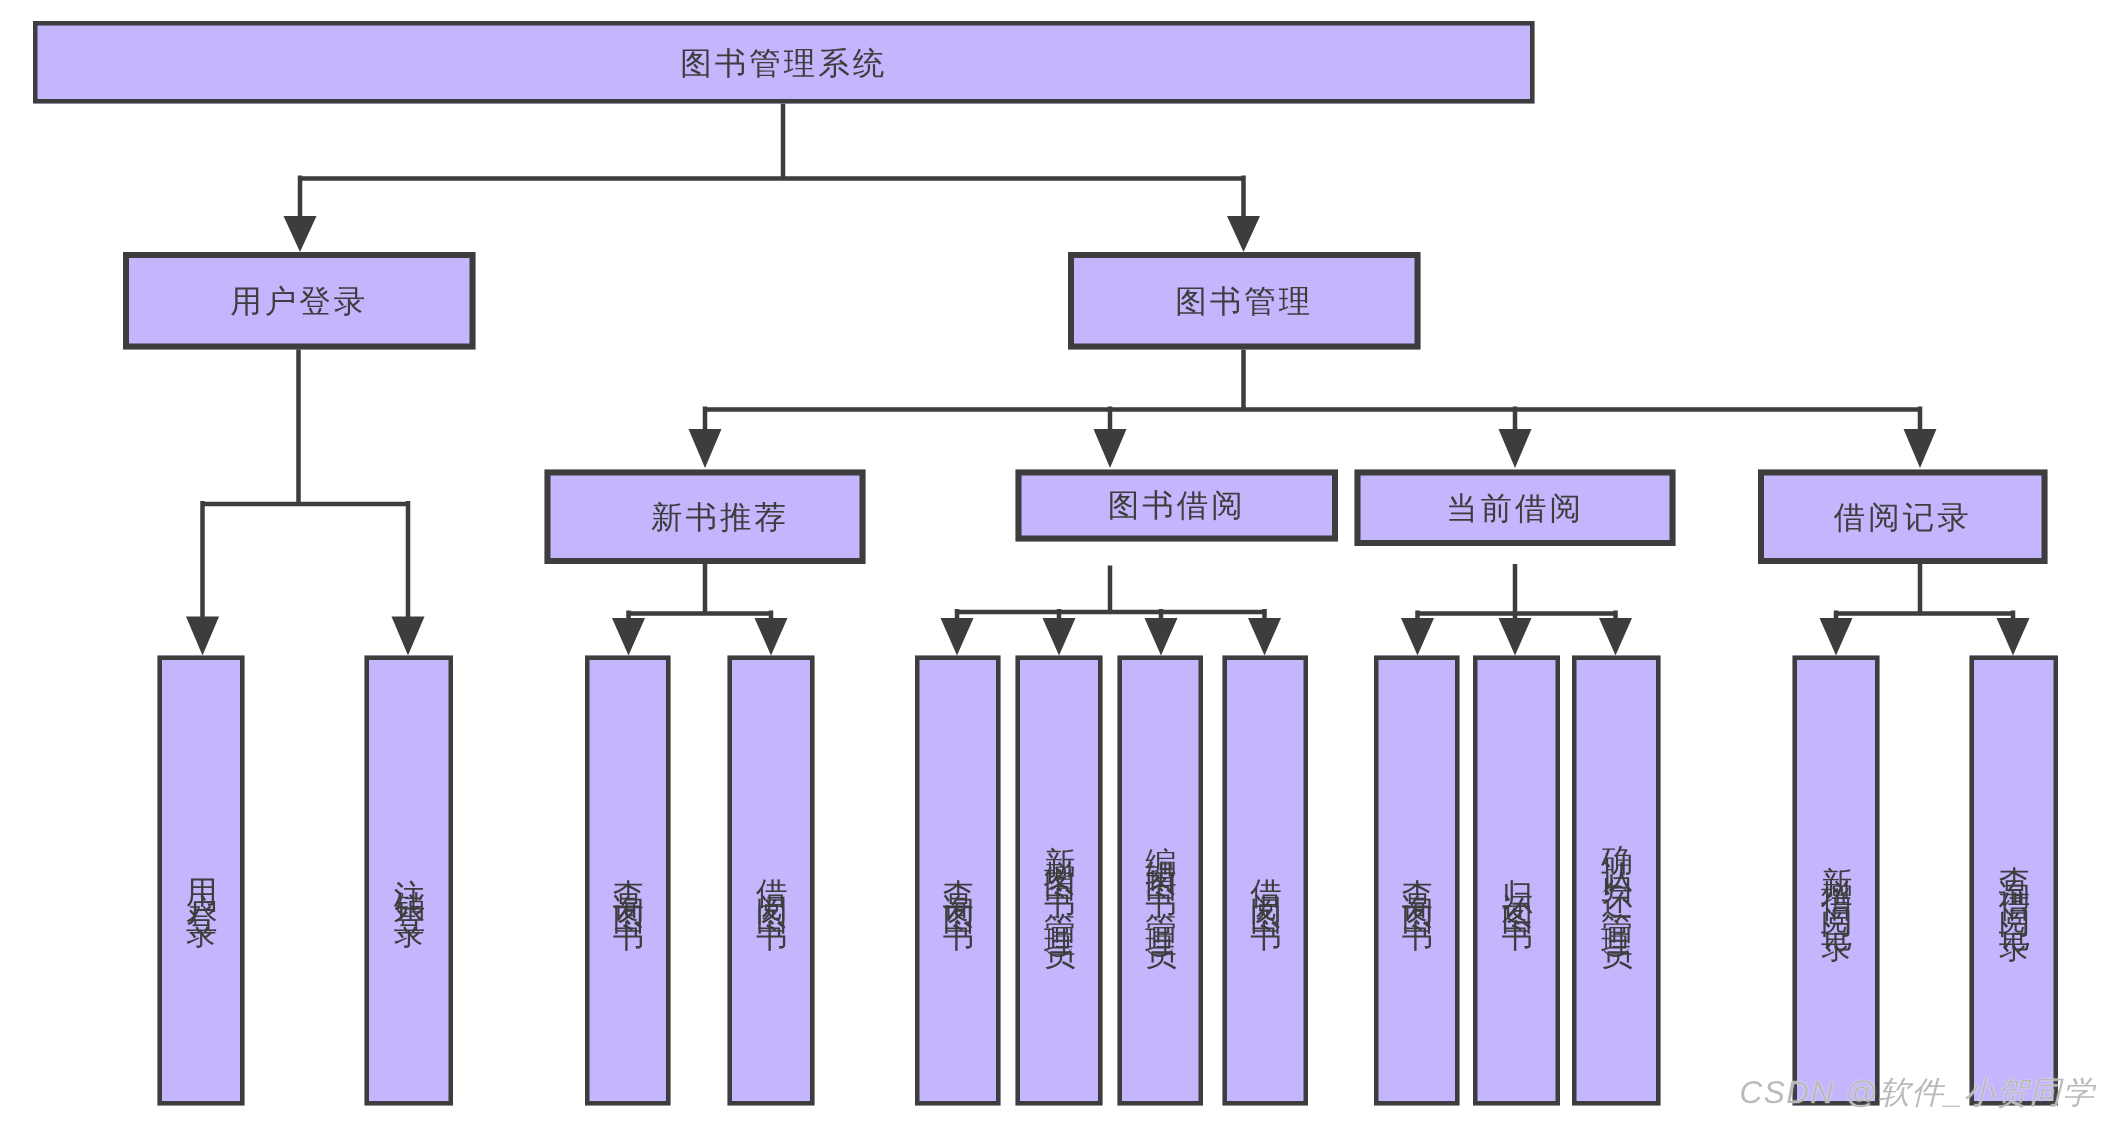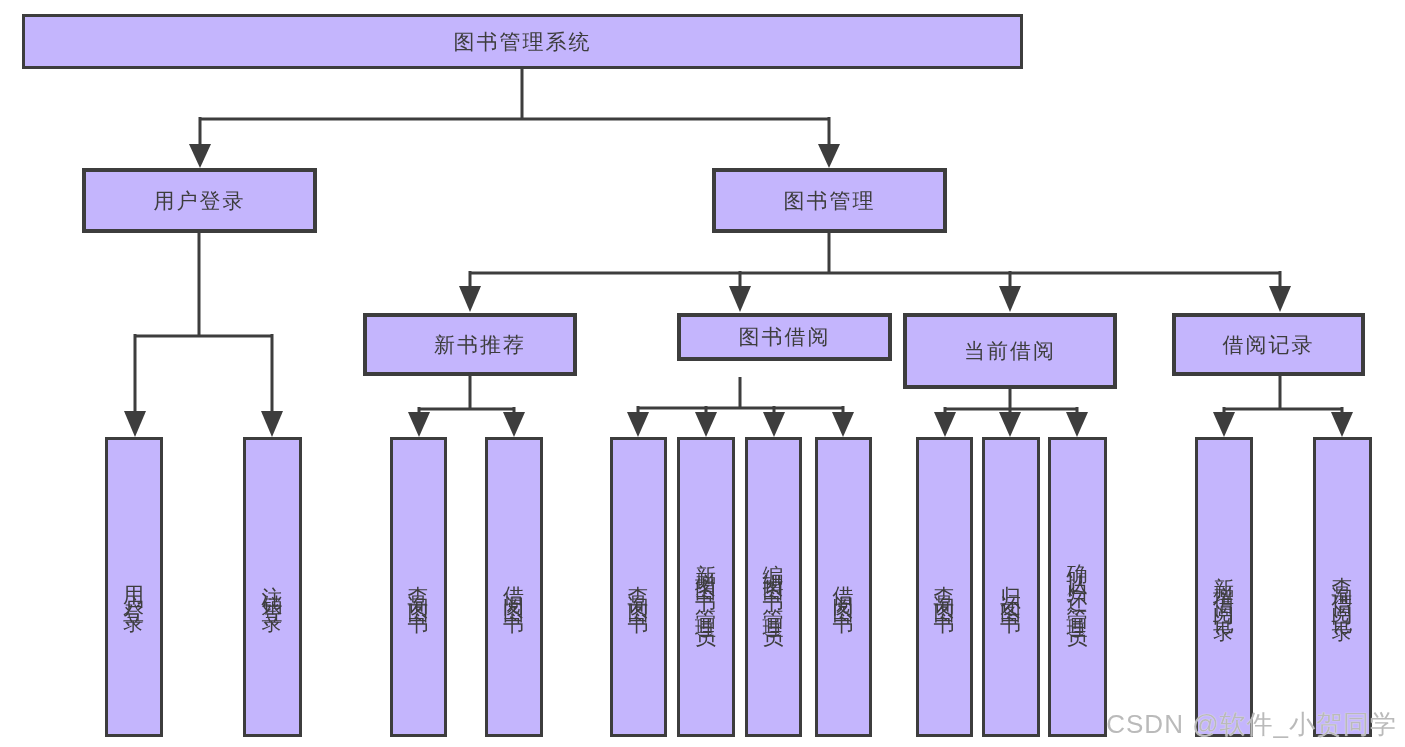--- a/index.html
+++ b/index.html
@@ -46,26 +46,27 @@
     writing-mode: vertical-rl;
     text-orientation: upright;
     letter-spacing: 9px;
     line-height: 1;
     white-space: nowrap;
   }
   .watermark {
     position: absolute;
     right: 8px;
     bottom: 5px;
-    font-size: 26px;
+    font-size: 21px;
     color: rgba(182,182,182,0.95);
     text-shadow: 0 0 1px #ffffff;
     letter-spacing: 1px;
     z-index: 3;
     white-space: nowrap;
+    font-style: italic;
   }
 </style>
 </head>
 <body>
 
 <div id="canvas">
 
   <svg id="connectors" viewBox="0 0 1405 747" xmlns="http://www.w3.org/2000/svg">
     <g stroke="#3d3d3d" stroke-width="3" fill="none">
 
@@ -106,21 +107,21 @@
     </g>
   </svg>
 
   <div class="node hnode lvl1" style="left:22px; top:14px; width:1001px; height:55px;">图书管理系统</div>
 
   <div class="node hnode lvl2" style="left:82px; top:168px; width:235px; height:65px;">用户登录</div>
   <div class="node hnode lvl2" style="left:712px; top:168px; width:235px; height:65px;">图书管理</div>
 
   <div class="node hnode lvl3" style="left:363px; top:313px; width:214px; height:63px;padding-left:20px;">新书推荐</div>
   <div class="node hnode lvl3" style="left:633px; top:313px; width:215px; height:48px;margin-left:44px;">图书借阅</div>
-  <div class="node hnode lvl3" style="left:903px; top:313px; width:214px; height:76px;">当前借阅</div>
+  <div class="node hnode lvl3" style="left:903px; top:313px; width:214px; height:51px;">当前借阅</div>
   <div class="node hnode lvl3" style="left:1172px; top:313px; width:193px; height:63px;">借阅记录</div>
 
   <div class="node vnode" style="left:105px; top:437px; width:58px; height:300px;">
     <span class="vtext">用户登录</span>
   </div>
   <div class="node vnode" style="left:243px; top:437px; width:59px; height:300px;">
     <span class="vtext">注销登录</span>
   </div>
 
   <div class="node vnode" style="left:390px; top:437px; width:57px; height:300px;">

